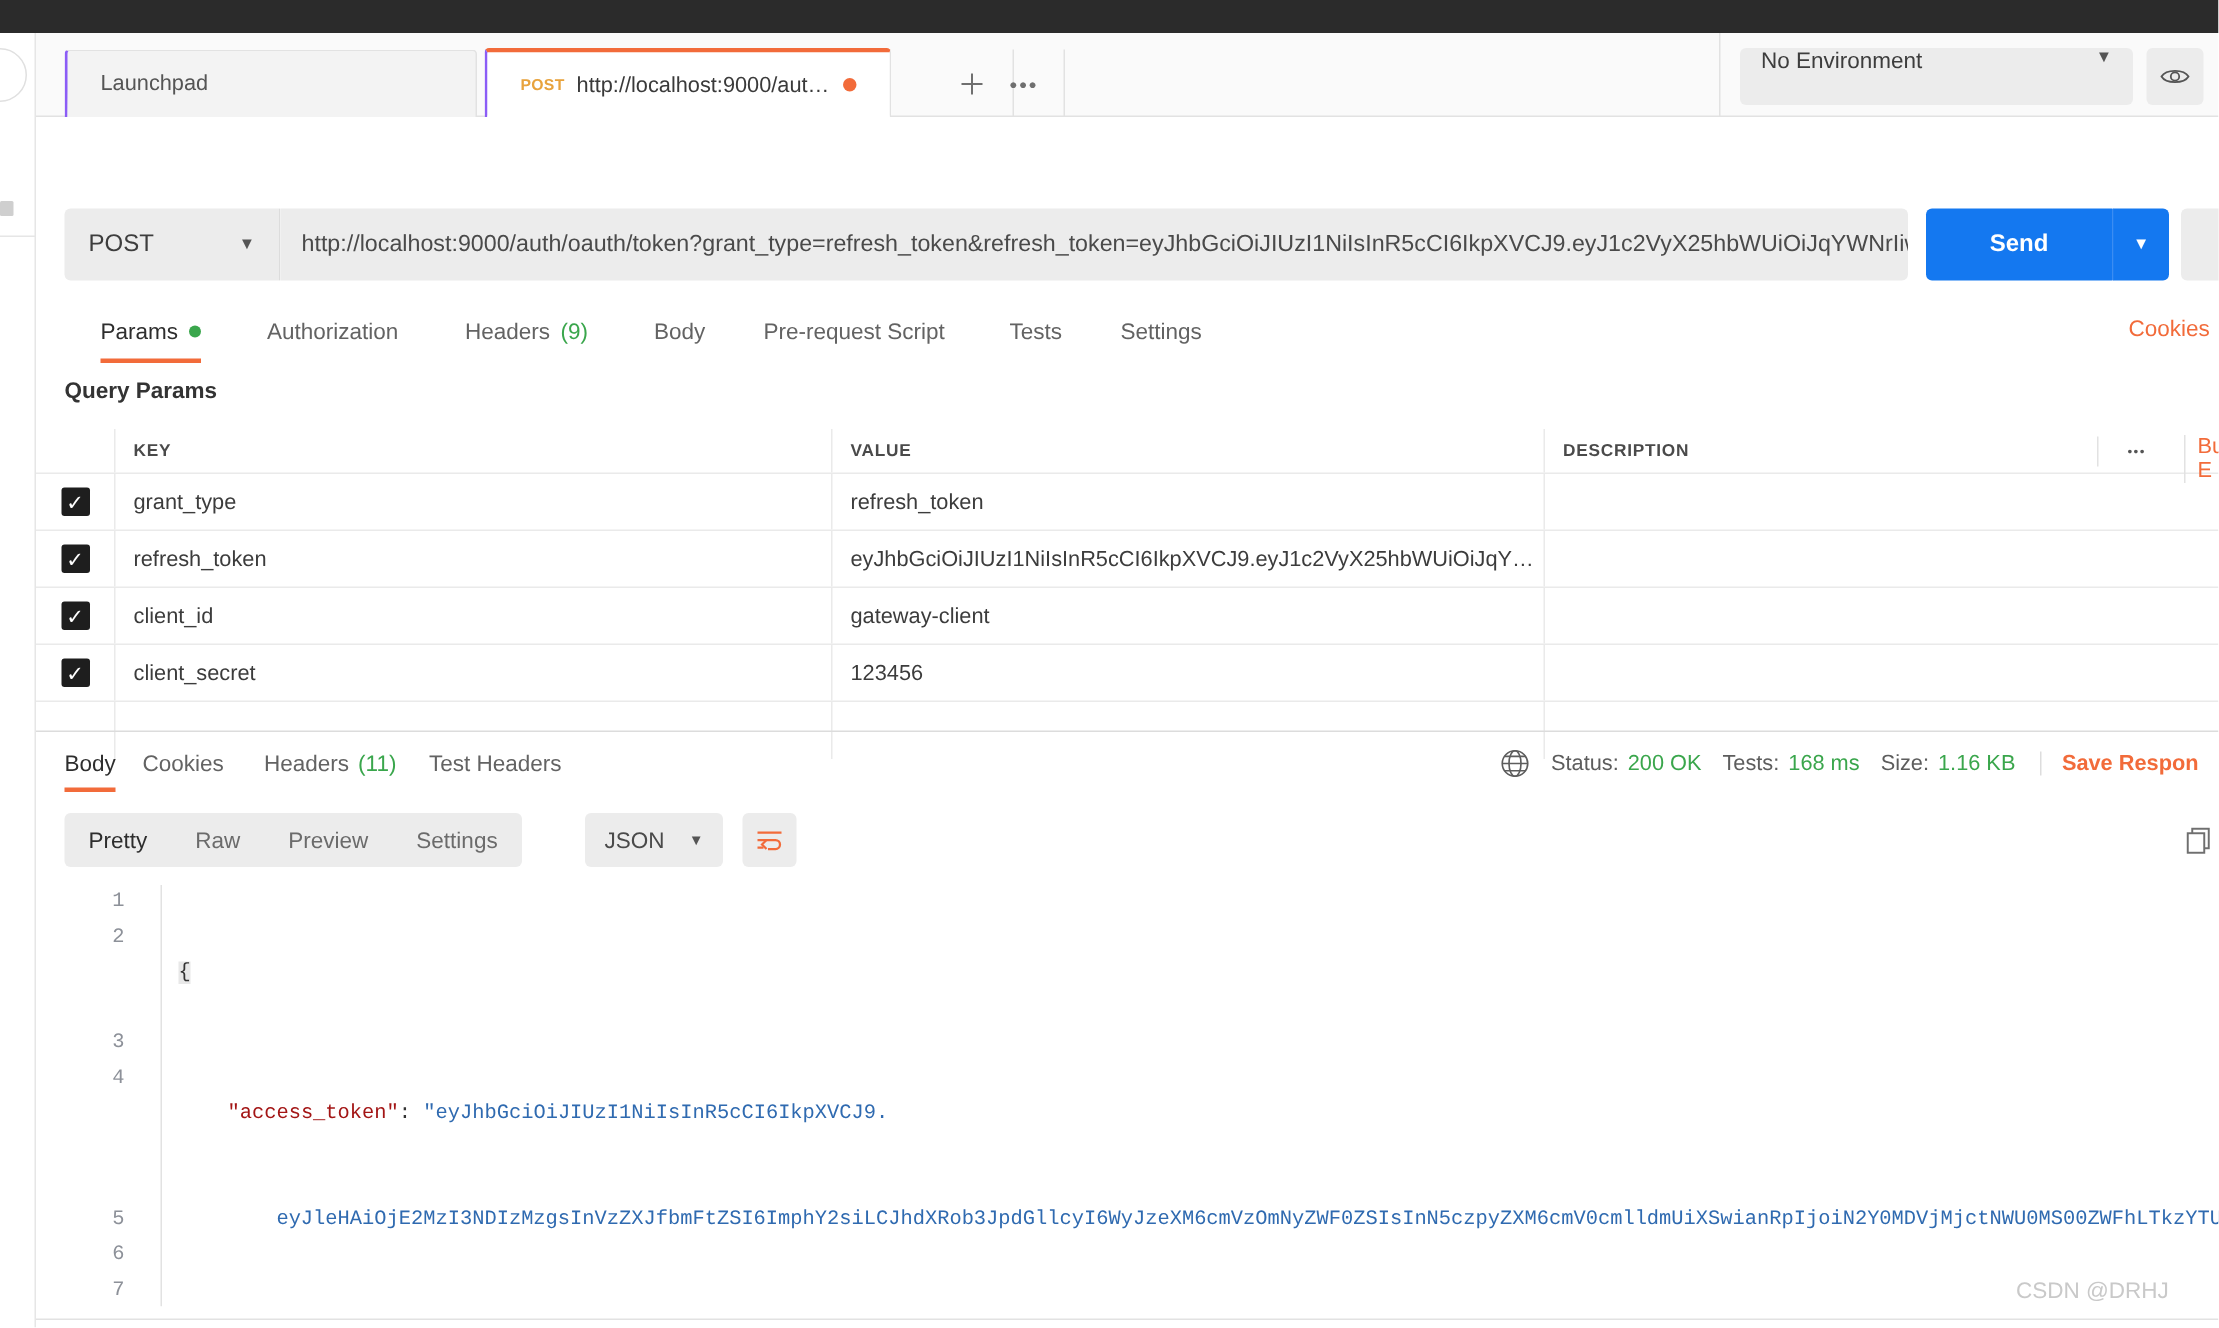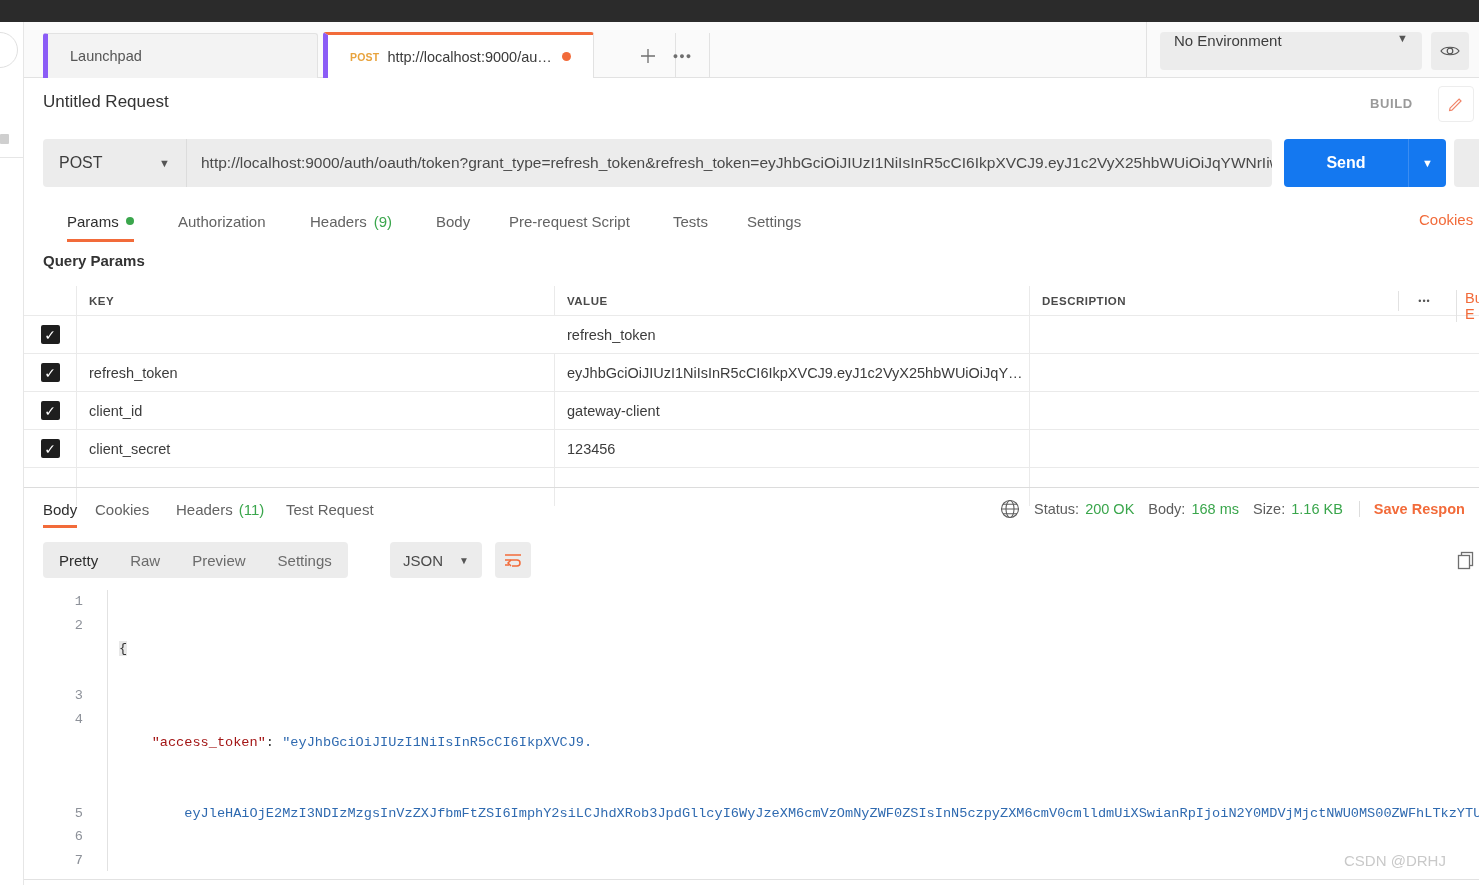--- a/index.html
+++ b/index.html
@@ -37,21 +37,21 @@
   
   .tabstrip {
     position:absolute; left:24px; top:22px; width:1122px; height:56px;
     background:#fafafa; border-bottom:1px solid #e2e2e2;
   }
   .tab {
     position:absolute; top:11px; height:45px;
     display:flex; align-items:center; gap:8px;
     padding:11px 22px;
     font-size:14.5px; color:#555;
-    border-left:5px solid #8b5cf6; border-right:1px solid #e2e2e2;
+    border-left:2px solid #8b5cf6; border-right:1px solid #e2e2e2;
     border-top:1px solid #e2e2e2;
     background:#f3f3f3;
     border-top-left-radius:3px; border-top-right-radius:3px;
   }
   .tab.inactive { left:19px; width:275px; background:#f3f3f3; justify-content:flex-start; }
   .tab.inactive .tab-title { color:#555; }
   .tab.active {
     left:299px; width:271px; background:#ffffff;
     border-top:3px solid #f26b3a; height:46px; top:10px;
     border-bottom:none;
@@ -316,29 +316,20 @@
       <span class="caret">▼</span>
     </div>
     <div class="env-eye">
       <svg width="20" height="14" viewBox="0 0 20 14">
         <path d="M1 7 C4 2, 16 2, 19 7 C16 12, 4 12, 1 7 Z" fill="none" stroke="#555" stroke-width="1.2"></path>
         <circle cx="10" cy="7" r="2.8" fill="none" stroke="#555" stroke-width="1.2"></circle>
       </svg>
     </div>
   </div>
 
-  <div class="req-title-row">
-    <div class="req-title">Untitled Request</div>
-    <div class="build-label">BUILD</div>
-    <div class="edit-btn">
-      <svg width="18" height="18" viewBox="0 0 18 18">
-        <path d="M3 13.2 L12.1 4.1 L14 6 L4.9 15.1 L2.6 15.5 Z" fill="none" stroke="#f0856a" stroke-width="1.2"></path>
-      </svg>
-    </div>
-  </div>
 
   <div class="url-row">
     <div class="method-select">
       <span>POST</span>
       <span class="caret">▼</span>
     </div>
     <div class="url-input">http://localhost:9000/auth/oauth/token?grant_type=refresh_token&amp;refresh_token=eyJhbGciOiJIUzI1NiIsInR5cCI6IkpXVCJ9.eyJ1c2VyX25hbWUiOiJqYWNrIiw</div>
     <div class="send-btn">Send</div>
     <div class="send-caret">▼</div>
     <div class="save-btn">Save</div>
@@ -383,20 +374,21 @@
       <div class="hdr-dots">
         <span style="font-size:9px;">•••</span>
       </div>
       <div class="hdr-bulk">Bulk E</div>
     </div>
 
     <div class="prow" style="top:30px;">
       <div class="pcell chk">
         <span class="checkbox">✓</span>
       </div>
+      <div class="pcell key">grant_type</div>
       <div class="pcell val">refresh_token</div>
       <div class="pcell desc"></div>
     </div>
 
     <div class="prow" style="top:68px;">
       <div class="pcell chk">
         <span class="checkbox">✓</span>
       </div>
       <div class="pcell key">refresh_token</div>
       <div class="pcell val">eyJhbGciOiJIUzI1NiIsInR5cCI6IkpXVCJ9.eyJ1c2VyX25hbWUiOiJqY…</div>
@@ -436,33 +428,33 @@
       <span>Body</span>
     </div>
     <div class="restab" style="left:71px;">
       <span>Cookies</span>
     </div>
     <div class="restab" style="left:152px;">
       <span>Headers</span>
       <span class="count">(11)</span>
     </div>
     <div class="restab" style="left:262px;">
-      <span>Test Request</span>
+      <span>Test Headers</span>
     </div>
   </div>
 
   <div class="status-zone">
     <svg class="globe-ico" viewBox="0 0 20 20">
       <circle cx="10" cy="10" r="8.5" fill="none" stroke="#5d5d5d" stroke-width="1.1"></circle>
       <ellipse cx="10" cy="10" rx="4" ry="8.5" fill="none" stroke="#5d5d5d" stroke-width="1.1"></ellipse>
       <path d="M1.5 10 h17 M3 5.2 h14 M3 14.8 h14" stroke="#5d5d5d" stroke-width="1.1" fill="none"></path>
     </svg>
     <span>Status:</span>
     <span class="ok" style="margin-left:-8px;">200 OK</span>
-    <span>Body:</span>
+    <span>Tests:</span>
     <span class="ok" style="margin-left:-8px;">168 ms</span>
     <span>Size:</span>
     <span class="ok" style="margin-left:-8px;">1.16 KB</span>
     <span class="save-resp">Save Respon</span>
   </div>
 
   <div class="bodybar">
     <div class="seg">
       <div class="active">Pretty</div>
       <div>Raw</div>

